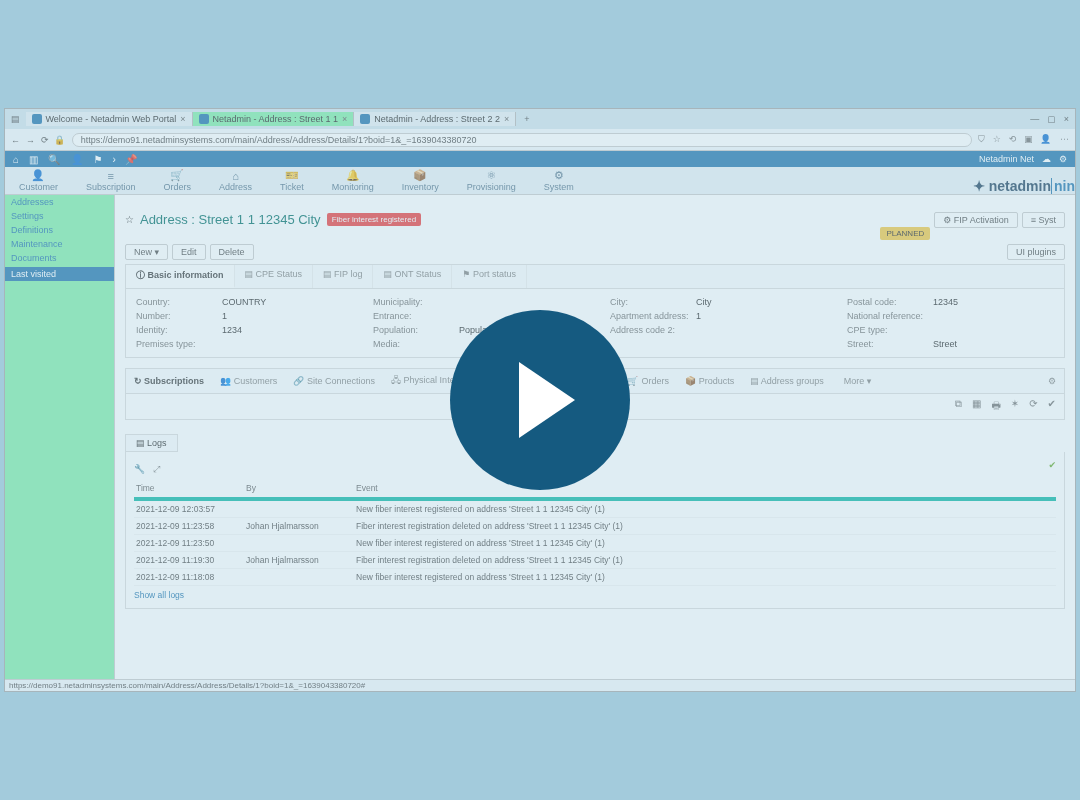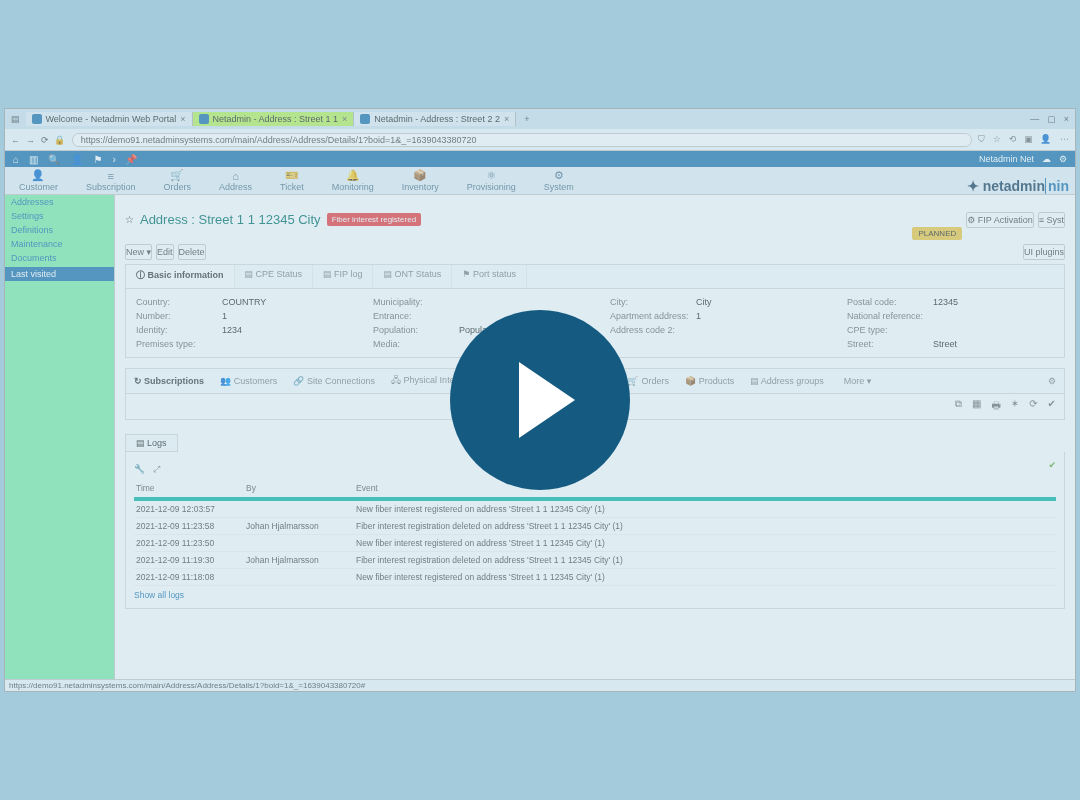--- a/index.html
+++ b/index.html
@@ -1,46 +1,46 @@
 <!DOCTYPE html>
 <html><head>
 <meta charset="utf-8">
 <style>
   * { box-sizing: border-box; margin: 0; padding: 0; font-family: Arial, sans-serif; }
   body { background: #a3cbdc; width: 1080px; height: 800px; overflow: hidden; position: relative; font-size: 10px; color: #333; }
   .browser-window { position: absolute; top: 108px; left: 4px; right: 4px; bottom: 108px; background: #fff; border: 1px solid #aaa; display: flex; flex-direction: column; }
   .tab-bar { background: #d4e5ed; display: flex; align-items: center; height: 20px; font-size: 9px; }
   .tab { display: flex; align-items: center; padding: 2px 6px; border-right: 1px solid #bbb; background: #e8f0f4; gap: 4px; }
-  .tab.active { background: #bef264; }
+  .tab.active { background: #86efac; }
   .tab-icon { width: 10px; height: 10px; background: #2a7ab0; border-radius: 2px; }
   .tab-close { color: #666; cursor: pointer; }
   .win-controls { margin-left: auto; display: flex; gap: 8px; padding-right: 6px; color: #555; }
   .addr-bar { display: flex; align-items: center; height: 22px; background: #f3f7fa; border-bottom: 1px solid #ccc; font-size: 9px; gap: 6px; padding: 0 6px; }
   .nav-arrows { display: flex; gap: 6px; color: #555; }
   .url-input { flex: 1; background: #fff; border: 1px solid #ccc; border-radius: 10px; padding: 1px 8px; font-size: 9px; color: #555; }
   .addr-icons { display: flex; gap: 8px; color: #777; }
   .blue-toolbar { background: #2a7ab0; height: 16px; display: flex; align-items: center; gap: 10px; padding: 0 8px; color: #fff; font-size: 10px; }
   .blue-toolbar .right { margin-left: auto; display: flex; gap: 8px; align-items: center; font-size: 9px; }
   .menu-bar { background: #eaf2f6; border-bottom: 1px solid #ccc; height: 28px; display: flex; align-items: flex-end; }
   .menu-item { text-align: center; color: #5b7a90; font-size: 9px; padding: 0 14px 2px 14px; }
   .menu-item .mi-icon { font-size: 11px; display: block; }
-  .brand { margin-left: auto; font-size: 14px; font-weight: bold; color: #2a4b66; padding-right: 6px; }
+  .brand { margin-left: auto; font-size: 14px; font-weight: bold; color: #2a4b66; }
   .brand .nine { color: #2a7ab0; border-left: 1px solid #2a7ab0; padding-left: 2px; }
   .main { flex: 1; display: flex; overflow: hidden; }
   .sidebar { width: 110px; background: #86efac; border-right: 1px solid #ccc; font-size: 9px; }
   .sidebar ul { list-style: none; }
   .sidebar li { padding: 2px 6px; color: #2a7ab0; cursor: pointer; }
   .side-head { background: #2a7ab0; color: #fff; padding: 2px 6px; margin-top: 2px; }
   .content { flex: 1; padding: 4px 10px; overflow: hidden; }
   .pg-title-row { display: flex; align-items: center; gap: 6px; }
   .pg-title { font-size: 13px; color: #0f766e; }
   .badge-green { background: #ef4444; color: #fff; font-size: 8px; padding: 2px 5px; border-radius: 2px; }
   .title-right { margin-left: auto; display: flex; gap: 4px; align-items: center; }
   .badge-yellow { background: #f4c94b; color: #333; font-size: 8px; padding: 2px 6px; border-radius: 2px; margin-top: 28px; }
-  .btn { background: #fff; border: 1px solid #ccc; padding: 2px 0; font-size: 9px; border-radius: 2px; cursor: pointer; color: #555; }
+  .btn { background: #fff; border: 1px solid #ccc; padding: 2px 8px; font-size: 9px; border-radius: 2px; cursor: pointer; color: #555; }
   .btn-row { display: flex; gap: 4px; margin: 4px 0; }
   .plug-right { margin-left: auto; text-align: center; }
   .tabs { display: flex; border: 1px solid #ddd; border-bottom: none; background: #fafcfd; font-size: 9px; }
   .tabs .t { padding: 4px 10px; color: #888; border-right: 1px solid #eee; }
   .tabs .t.active { color: #444; border-bottom: 2px solid #fff; background: #fff; font-weight: bold; }
   .info-panel { border: 1px solid #ddd; padding: 8px 10px; font-size: 9px; display: grid; grid-template-columns: repeat(4, 1fr); gap: 4px 30px; background: #fff; }
   .kv { display: flex; gap: 6px; }
   .kv .k { color: #777; width: 80px; }
   .kv .v { color: #333; }
   .subtabs { display: flex; border: 1px solid #ddd; font-size: 9px; margin-top: 10px; background: #fafcfd; align-items:center; }

